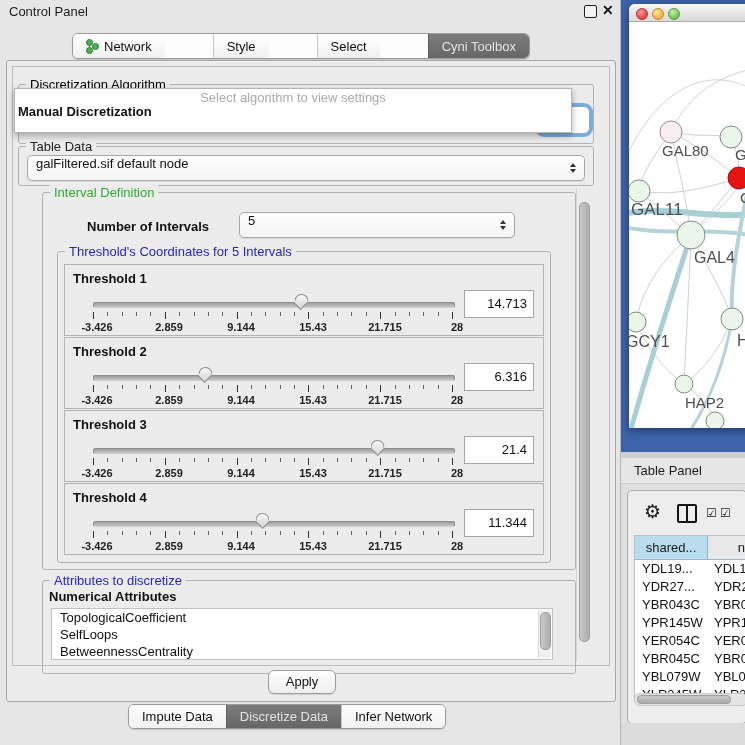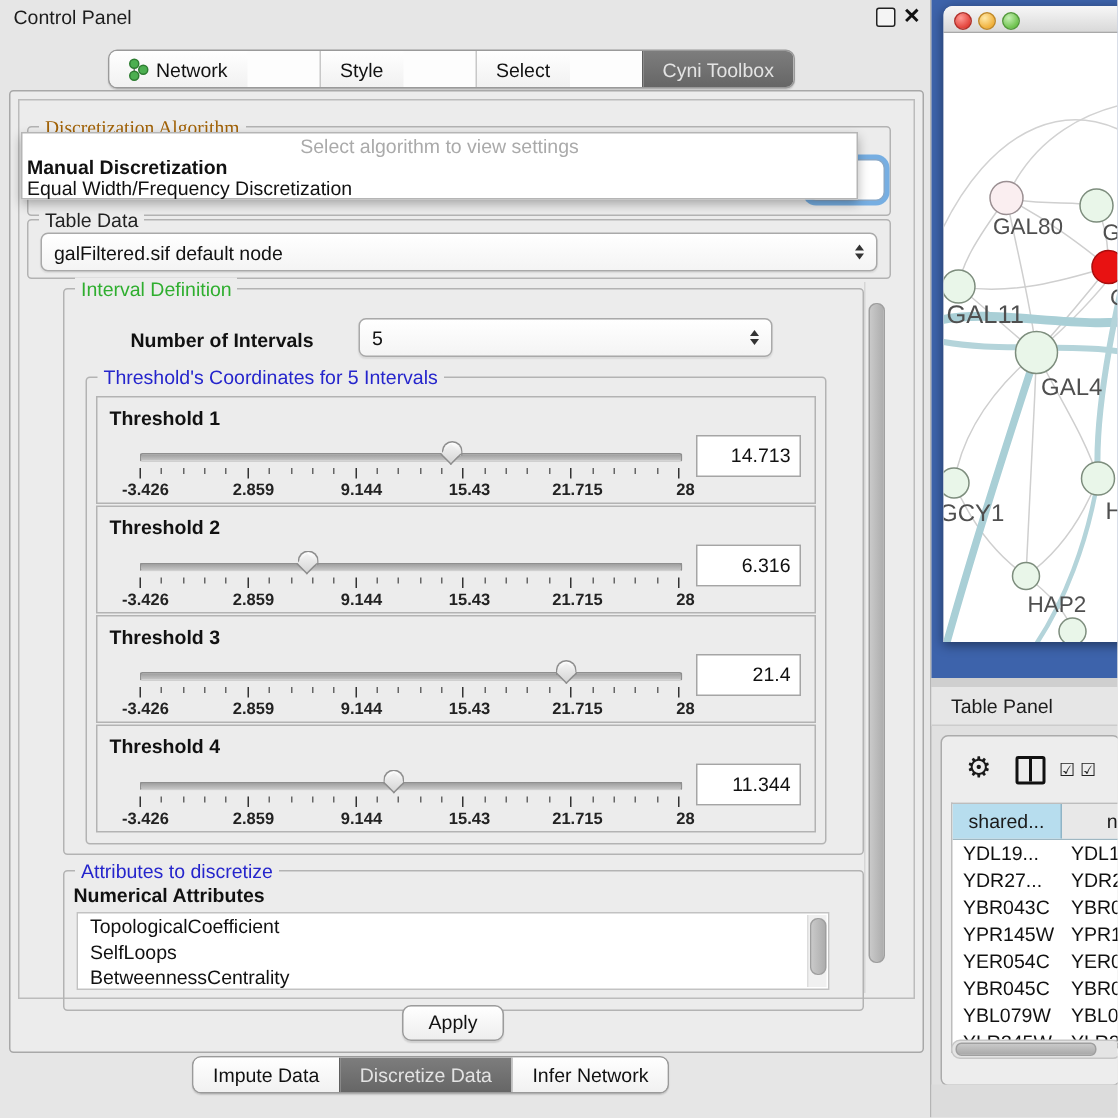--- a/index.html
+++ b/index.html
@@ -31,27 +31,27 @@
   .net-icon i:nth-child(3){left:6px;top:4px;}
   .net-icon::before{content:'';position:absolute;left:3px;top:2px;width:1px;height:10px;background:#777;}
 
   
   #main-panel{left:6px;top:60px;width:608px;height:640px;border:1px solid #a8a8a8;border-radius:3px;background:#ececec;}
   #inner-panel{left:12px;top:66px;width:596px;height:598px;border:1px solid #bcbcbc;background:#ececec;}
 
   
   .group{position:absolute;border:1px solid #b3b3b3;border-radius:3px;}
   .group > .gtitle{position:absolute;top:-8px;left:7px;background:#ececec;padding:0 4px;font-size:13px;}
-  .gtitle.gray{color:#a16207;font-family:Liberation Serif, serif;}
+  .gtitle.gray{color:#000000;}
   .gtitle.green{color:var(--c-green_title,#2fae2f);}
   .gtitle.blue{color:var(--c-blue_title,#2525cc);}
   .gtitle.dark{color:#222;}
 
   
-  .combo{position:absolute;background:linear-gradient(#ffffff,#f4f4f4);border:1px solid #a9a9a9;border-radius:5px;font-size:13px;color:#111;display:flex;align-items:center;padding:0 8px;box-shadow:0 1px 1px rgba(0,0,0,0.08);}
+  .combo{position:absolute;background:linear-gradient(#ffffff,#f4f4f4);border:1px solid #a9a9a9;border-radius:5px;font-size:13px;color:#111;display:flex;padding:0 8px;box-shadow:0 1px 1px rgba(0,0,0,0.08);}
   .spinners{position:absolute;right:8px;top:50%;transform:translateY(-50%);display:flex;flex-direction:column;gap:2px;}
   .spinners .up{width:0;height:0;border-left:3.5px solid transparent;border-right:3.5px solid transparent;border-bottom:4.5px solid #333;}
   .spinners .dn{width:0;height:0;border-left:3.5px solid transparent;border-right:3.5px solid transparent;border-top:4.5px solid #333;}
 
   
   #algo-group{left:18px;top:84px;width:574px;height:58px;}
   #algo-combo-focus{left:538px;top:106px;width:50px;height:26px;border-radius:6px;background:#fff;box-shadow:0 0 0 3px #76aee2;border:1px solid #88a8c8;}
   #algo-popup{left:14px;top:88px;width:556px;height:43px;background:#ffffff;border:1px solid #b5b5b5;box-shadow:0 3px 7px rgba(0,0,0,0.3);z-index:20;}
   #algo-prompt{width:100%;text-align:center;font-size:13px;color:#aaaaaa;margin-top:1px;}
   .algo-item{font-size:13px;color:#111;padding:0 3px;line-height:14px;}
@@ -169,21 +169,20 @@
   <div class="abs" id="inner-panel"></div>
 
   <div class="group" id="algo-group">
     <span class="gtitle gray">Discretization Algorithm</span>
   </div>
   <div class="abs" id="algo-combo-focus"></div>
 
   <div class="abs" id="algo-popup">
     <div id="algo-prompt">Select algorithm to view settings</div>
     <div class="algo-item bold">Manual Discretization</div>
-    <div class="algo-item">Equal Width/Frequency Discretization</div>
   </div>
 
   <div class="group" id="tabledata-group">
     <span class="gtitle dark">Table Data</span>
     <div class="combo" style="left:8px;top:8px;width:540px;height:24px;">
       <span>galFiltered.sif default node</span>
       <span class="spinners">
           <span class="up"></span>
           <span class="dn"></span>
         </span>

